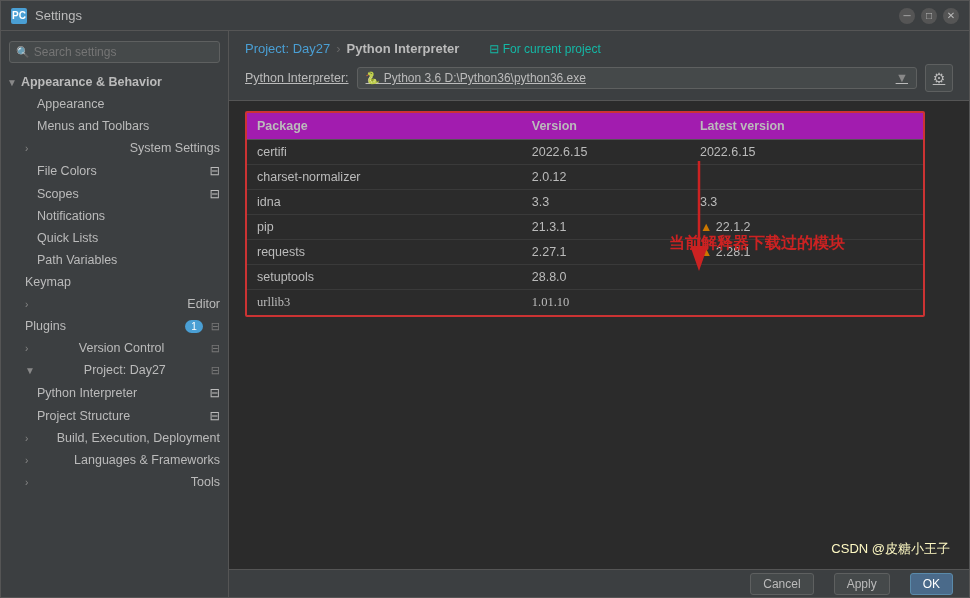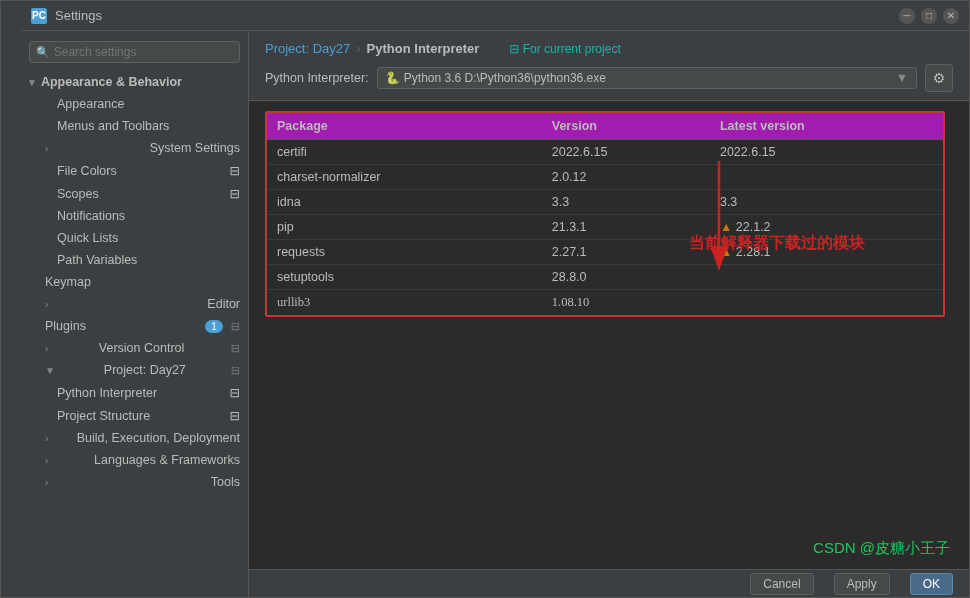--- a/index.html
+++ b/index.html
@@ -13,21 +13,20 @@
       overflow: hidden;
     }
 
     .window {
       width: 970px;
       height: 598px;
       background: #3c3f41;
       border: 1px solid #555;
       display: flex;
       flex-direction: column;
-      padding-left: 20px;
     }
 
     .titlebar {
       background: #3c3f41;
       height: 30px;
       display: flex;
       align-items: center;
       padding: 0 10px;
       border-bottom: 1px solid #555;
       flex-shrink: 0;
@@ -212,20 +211,21 @@
       display: flex;
       align-items: center;
       gap: 4px;
       text-align: center;
     }
 
     .interpreter-row {
       display: flex;
       align-items: center;
       gap: 8px;
+      text-decoration: underline;
     }
 
     .interpreter-label {
       color: #bbbbbb;
       font-size: 12.5px;
       white-space: nowrap;
     }
 
     .interpreter-select {
       flex: 1;
@@ -336,22 +336,22 @@
     .bottom-btn.secondary {
       background: #45494a;
       border-color: #5e6060;
       color: #bbbbbb;
     }
 
     .watermark {
       position: absolute;
       bottom: 40px;
       right: 20px;
-      color: #22c55e;
-      font-size: 15px;
+      color: #fef9c3;
+      font-size: 13px;
       margin-left: 20px;
     }
 
     
     .arrow-svg {
       position: absolute;
       left: 430px;
       top: 50px;
       pointer-events: none;
     }
@@ -528,21 +528,21 @@
                   <td>2.27.1</td>
                   <td><span style="color:#cc7700;">▲ </span>2.28.1</td>
                 </tr>
                 <tr>
                   <td>setuptools</td>
                   <td>28.8.0</td>
                   <td></td>
                 </tr>
                 <tr>
                   <td>urllib3</td>
-                  <td>1.08.10</td>
+                  <td>1.01.10</td>
                   <td></td>
                 </tr>
               </tbody>
           </table>
         </div>
 
         <svg class="arrow-svg" width="120" height="120">
           <defs>
             <marker id="arrowhead" markerWidth="10" markerHeight="7" refX="0" refY="3.5" orient="auto">
               <polygon points="0 0, 10 3.5, 0 7" fill="#cc2222"></polygon>

